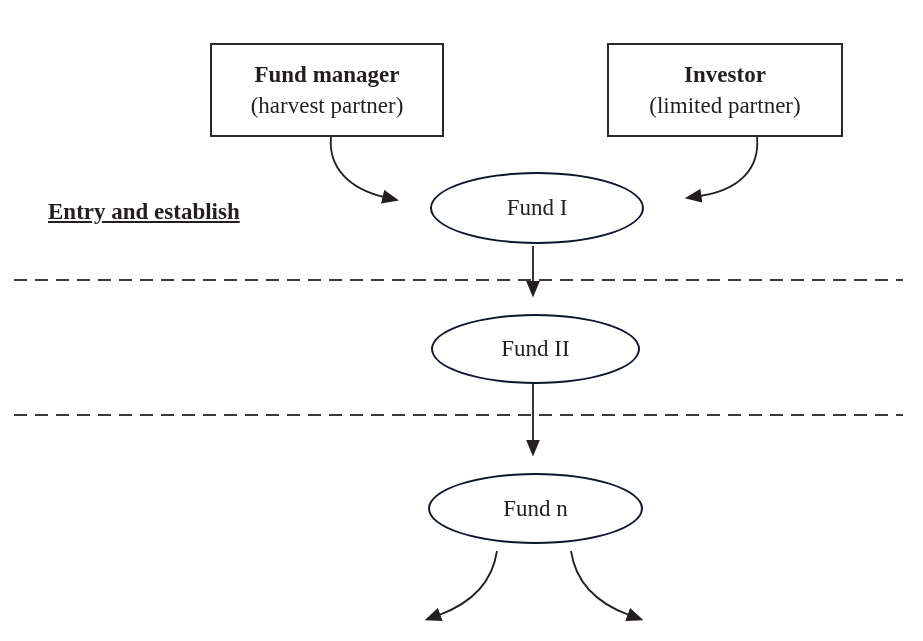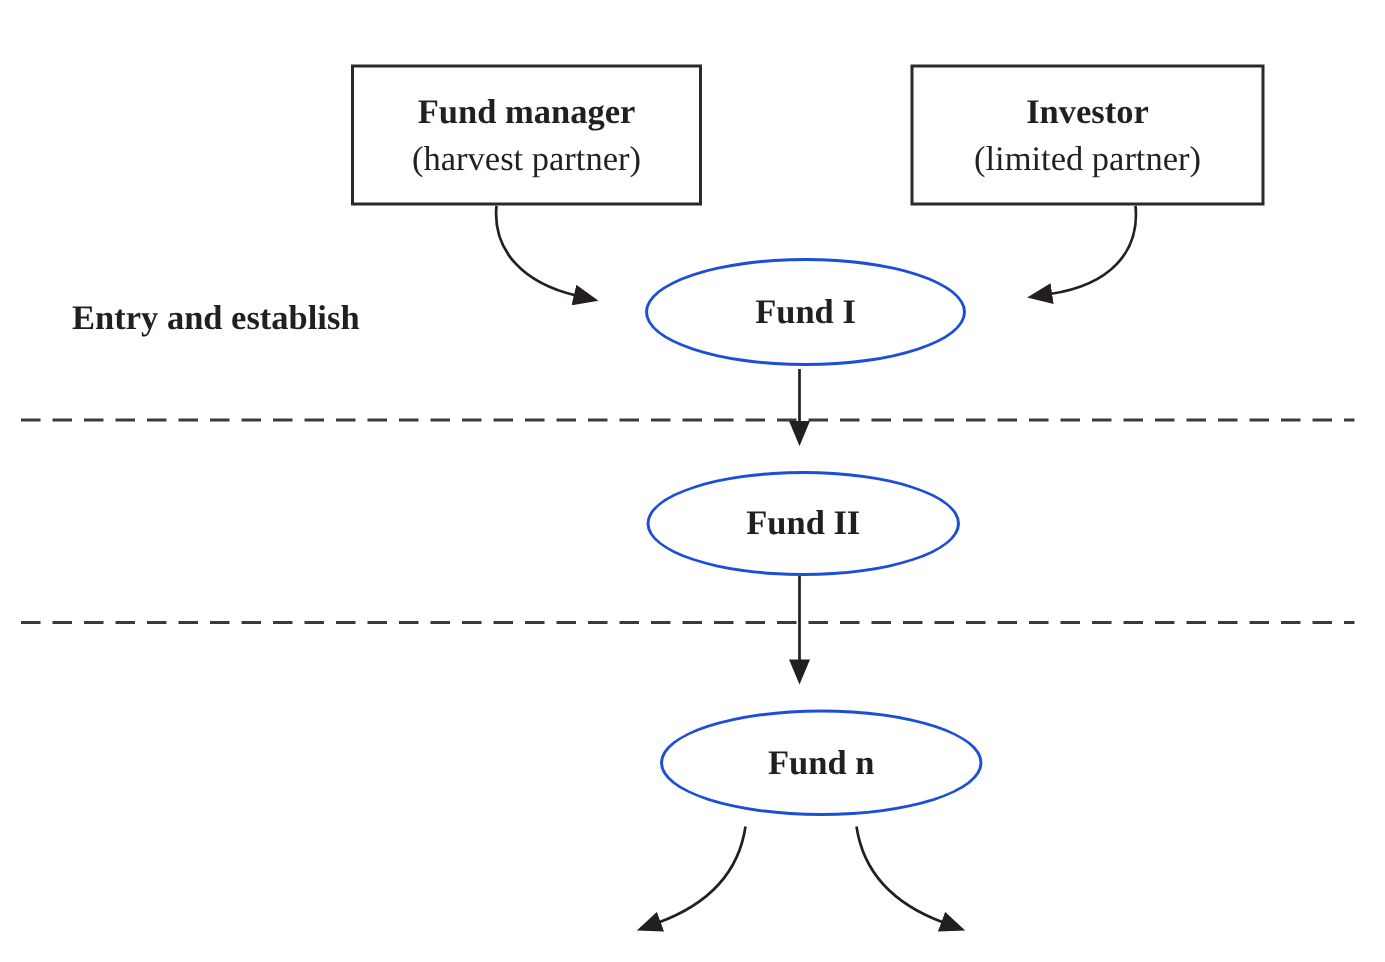--- a/index.html
+++ b/index.html
@@ -31,44 +31,43 @@
     flex-direction: column;
     justify-content: center;
     align-items: center;
     text-align: center;
     font-size: 23px;
     line-height: 31px;
   }
   .node-box .title {
     font-weight: bold;
   }
-  .box-fund-manager { left: 210px; top: 43px; width: 230px; height: 90px; margin-left: 24px; }
+  .box-fund-manager { left: 210px; top: 43px; width: 230px; height: 90px; }
   .box-investor     { left: 607px; top: 43px; width: 232px; height: 90px; }
   .ellipse {
     position: absolute;
-    border: 2px solid #1d4ed8;
+    border: 2px solid #0f172a;
     border-radius: 50%;
     background: #ffffff;
     display: flex;
     align-items: center;
     justify-content: center;
     font-size: 23px;
-    font-weight: bold;
   }
   .ellipse-fund1 { left: 430px; top: 172px; width: 210px; height: 68px; }
   .ellipse-fund2 { left: 431px; top: 314px; width: 205px; height: 66px; }
-  .ellipse-fund3 { left: 440px; top: 473px; width: 211px; height: 67px; }
+  .ellipse-fund3 { left: 428px; top: 473px; width: 211px; height: 67px; }
   .stage-label {
     position: absolute;
     left: 48px;
     font-weight: bold;
     font-size: 23px;
     line-height: 31px;
   }
-  .stage-label-1 { top: 196px; }
+  .stage-label-1 { top: 196px; text-decoration: underline; }
   .stage-label-2 { top: 340px; }
   .stage-label-3 { top: 446px; }
 </style>
 </head>
 <body>
 
 <div class="canvas">
 
   <svg class="overlay" viewBox="0 0 923 641" xmlns="http://www.w3.org/2000/svg">
     <defs>

